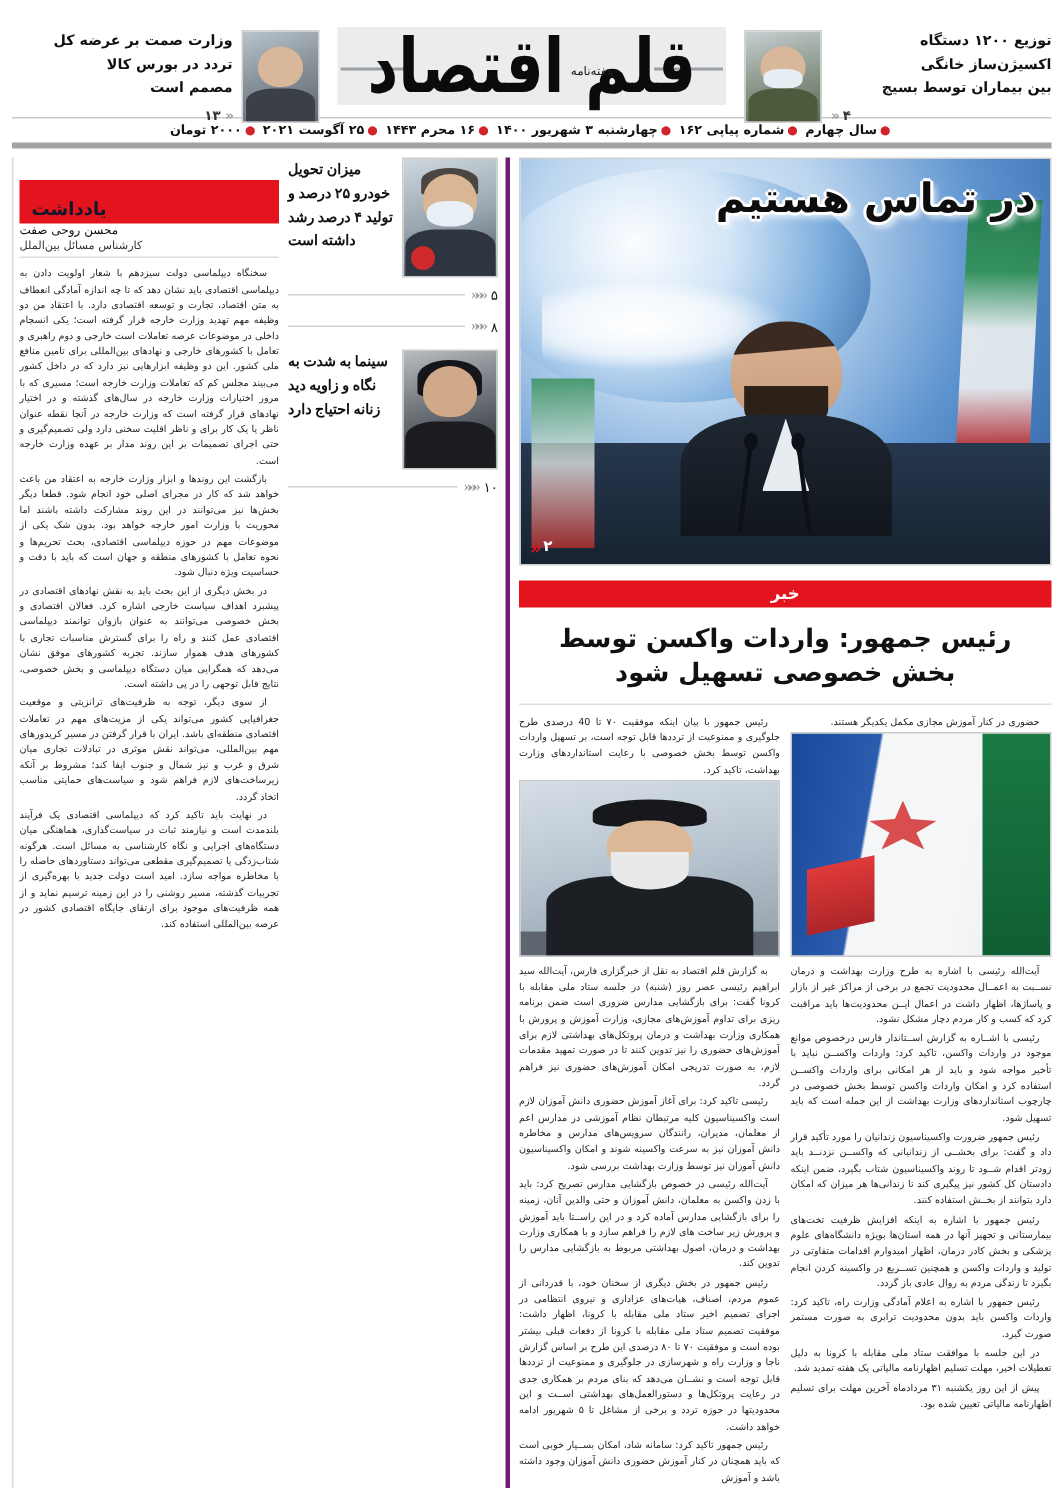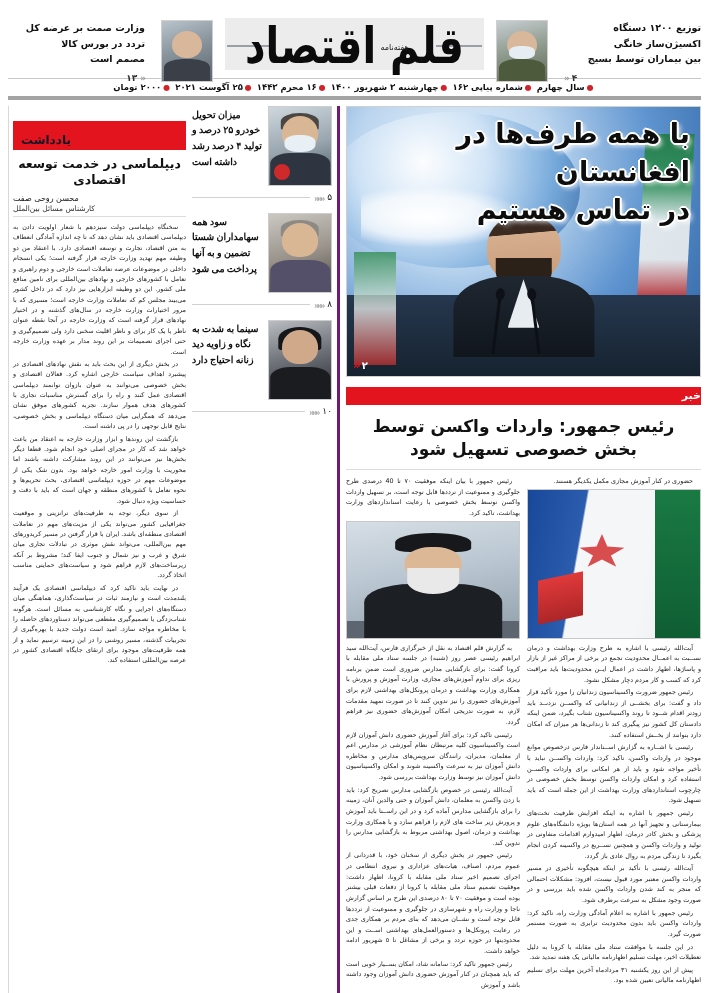--- a/index.html
+++ b/index.html
@@ -31,21 +31,21 @@
     height: 76px;
     padding: 14px 8px 0 8px;
     gap: 4px;
   }
 
   .teaser {
     width: 205px;
     display: flex;
     flex-direction: row;
     align-items: flex-start;
-    gap: 16px;
+    gap: 6px;
     padding-top: 6px;
   }
   .teaser.left { flex-direction: row-reverse; }
 
   .teaser-photo {
     width: 52px;
     height: 62px;
     flex: 0 0 52px;
     border: 1px solid #cfcfcf;
     background: linear-gradient(160deg,#b9c4cc 0%, #8a949c 45%, #5d666e 100%);
@@ -335,20 +335,21 @@
     display: flex; align-items: center; gap: 3px;
     font-size: 10px; color: #fff; font-weight: bold;
     z-index: 6;
   }
   .hero-ref .ch { color: #e3141e; letter-spacing: -2px; font-size: 12px; }
 
   
   .news-band {
     background: #e3141e;
     color: #fff;
+    text-align: center;
     font-size: 11px;
     font-weight: bold;
     padding: 2px 0 3px 0;
     margin-top: 10px;
   }
   .news-headline {
     text-align: center;
     font-size: 17px;
     font-weight: bold;
     color: #111;
@@ -582,21 +583,20 @@
         <div class="podium"></div>
         <div class="person-head"></div>
         <div class="person-beard"></div>
         <div class="person-suit"></div>
         <div class="person-shirt"></div>
         <div class="mic m1"></div>
         <div class="mic m2"></div>
         <div class="flag2"></div>
 
         <div class="hero-headline">
-          <span class="l1">با همه طرف‌ها در افغانستان</span>
           <span class="l2">در تماس هستیم</span>
         </div>
 
         <div class="hero-ref">
           <span>۲</span>
           <span class="ch">«</span>
         </div>
       </div>
 
       <div class="news-band">خبر</div>
@@ -605,24 +605,23 @@
       <div class="news-cols">
 
         <div class="news-col">
           <p>حضوری در کنار آموزش مجازی مکمل یکدیگر هستند.</p>
           <div class="flag-photo">
             <div class="stripe-green"></div>
             <div class="emblem"></div>
             <div class="stripe-red"></div>
           </div>
           <p>آیت‌الله رئیسی با اشاره به طرح وزارت بهداشت و درمان نســبت به اعمــال محدودیت تجمع در برخی از مراکز غیر از بازار و پاساژها، اظهار داشت در اعمال ایــن محدودیت‌ها باید مراقبت کرد که کسب و کار مردم دچار مشکل نشود.</p>
+          <p>رئیسی با اشــاره به گزارش اســتاندار فارس درخصوص موانع موجود در واردات واکسن، تاکید کرد: واردات واکســن نباید با تأخیر مواجه شود و باید از هر امکانی برای واردات واکســن استفاده کرد و امکان واردات واکسن توسط بخش خصوصی در چارچوب استانداردهای وزارت بهداشت از این جمله است که باید تسهیل شود.</p>
           <p>رئیس جمهور ضرورت واکسیناسیون زندانیان را مورد تأکید قرار داد و گفت: برای بخشــی از زندانیانی که واکســن نزدنــد باید زودتر اقدام شــود تا روند واکسیناسیون شتاب بگیرد، ضمن اینکه دادستان کل کشور نیز پیگیری کند تا زندانی‌ها هر میزان که امکان دارد بتوانند از بخــش استفاده کنند.</p>
-          <p>رئیسی با اشــاره به گزارش اســتاندار فارس درخصوص موانع موجود در واردات واکسن، تاکید کرد: واردات واکســن نباید با تأخیر مواجه شود و باید از هر امکانی برای واردات واکســن استفاده کرد و امکان واردات واکسن توسط بخش خصوصی در چارچوب استانداردهای وزارت بهداشت از این جمله است که باید تسهیل شود.</p>
           <p>رئیس جمهور با اشاره به اینکه افزایش ظرفیت تخت‌های بیمارستانی و تجهیز آنها در همه استان‌ها بویژه دانشگاه‌های علوم پزشکی و بخش کادر درمان، اظهار امیدوارم اقدامات متفاوتی در تولید و واردات واکسن و همچنین تســریع در واکسینه کردن انجام بگیرد تا زندگی مردم به روال عادی باز گردد.</p>
-          <p>آیت‌الله رئیسی با تأکید بر اینکه هیچگونه تأخیری در مسیر واردات واکسن معتبر مورد قبول نیست، افزود: مشکلات احتمالی که منجر به کند شدن واردات واکسن شده باید بررسی و در صورت وجود مشکل به سرعت برطرف شود.</p>
           <p>رئیس جمهور با اشاره به اعلام آمادگی وزارت راه، تاکید کرد: واردات واکسن باید بدون محدودیت ترابری به صورت مستمر صورت گیرد.</p>
           <p>در این جلسه با موافقت ستاد ملی مقابله با کرونا به دلیل تعطیلات اخیر، مهلت تسلیم اظهارنامه مالیاتی یک هفته تمدید شد.</p>
           <p>پیش از این روز یکشنبه ۳۱ مردادماه آخرین مهلت برای تسلیم اظهارنامه مالیاتی تعیین شده بود.</p>
         </div>
 
         <div class="news-col">
           <p>رئیس جمهور با بیان اینکه موفقیت ۷۰ تا 40 درصدی طرح جلوگیری و ممنوعیت از ترددها قابل توجه است، بر تسهیل واردات واکسن توسط بخش خصوصی با رعایت استانداردهای وزارت بهداشت، تاکید کرد.</p>
           <div class="raisi-photo">
             <div class="desk"></div>
             <div class="robe"></div>
@@ -656,33 +655,20 @@
           <span class="ln">تولید ۴ درصد رشد</span>
           <span class="ln">داشته است</span>
         </div>
       </div>
       <div class="side-rule">
         <span class="num">۵</span>
         <span class="chv">«««</span>
         <span class="line"></span>
       </div>
 
-      <div class="side-item">
-        <div class="side-photo p2">
-          <div class="hair"></div>
-            <div class="h"></div>
-            <div class="bdy"></div>
-        </div>
-        <div class="side-text">
-          <span class="ln">سود همه</span>
-          <span class="ln">سهامداران شستا</span>
-          <span class="ln">تضمین و به آنها</span>
-          <span class="ln">پرداخت می شود</span>
-        </div>
-      </div>
       <div class="side-rule">
         <span class="num">۸</span>
         <span class="chv">«««</span>
         <span class="line"></span>
       </div>
 
       <div class="side-item">
         <div class="side-photo p3">
           <div class="hair"></div>
             <div class="h"></div>
@@ -698,26 +684,25 @@
         <span class="num">۱۰</span>
         <span class="chv">«««</span>
         <span class="line"></span>
       </div>
 
       <div class="side-filler"></div>
     </div>
 
     <div class="editorial">
       <div class="ed-kicker">یادداشت</div>
-      <div class="ed-title">دیپلماسی در خدمت توسعه اقتصادی</div>
       <div class="ed-author">محسن روحی صفت</div>
       <div class="ed-role">کارشناس مسائل بین‌الملل</div>
       <div class="ed-body">
         <p>سخنگاه دیپلماسی دولت سیزدهم با شعار اولویت دادن به دیپلماسی اقتصادی باید نشان دهد که تا چه اندازه آمادگی انعطاف به متن اقتصاد، تجارت و توسعه اقتصادی دارد. با اعتقاد من دو وظیفه مهم تهدید وزارت خارجه قرار گرفته است؛ یکی انسجام داخلی در موضوعات عرصه تعاملات است خارجی و دوم راهبری و تعامل با کشورهای خارجی و نهادهای بین‌المللی برای تامین منافع ملی کشور. این دو وظیفه ابزارهایی نیز دارد که در داخل کشور می‌بیند مجلس کم که تعاملات وزارت خارجه است؛ مسیری که با مرور اختیارات وزارت خارجه در سال‌های گذشته و در اختیار نهادهای قرار گرفته است که وزارت خارجه در آنجا نقطه عنوان ناظر یا یک کار برای و ناظر اقلیت سخنی دارد ولی تصمیم‌گیری و حتی اجرای تصمیمات بر این روند مدار بر عهده وزارت خارجه است.</p>
+        <p>بازگشت این روندها و ابزار وزارت خارجه به اعتقاد من باعث خواهد شد که کار در مجرای اصلی خود انجام شود. قطعا دیگر بخش‌ها نیز می‌توانند در این روند مشارکت داشته باشند اما محوریت با وزارت امور خارجه خواهد بود. بدون شک یکی از موضوعات مهم در حوزه دیپلماسی اقتصادی، بحث تحریم‌ها و نحوه تعامل با کشورهای منطقه و جهان است که باید با دقت و حساسیت ویژه دنبال شود.</p>
         <p>در بخش دیگری از این بحث باید به نقش نهادهای اقتصادی در پیشبرد اهداف سیاست خارجی اشاره کرد. فعالان اقتصادی و بخش خصوصی می‌توانند به عنوان بازوان توانمند دیپلماسی اقتصادی عمل کنند و راه را برای گسترش مناسبات تجاری با کشورهای هدف هموار سازند. تجربه کشورهای موفق نشان می‌دهد که همگرایی میان دستگاه دیپلماسی و بخش خصوصی، نتایج قابل توجهی را در پی داشته است.</p>
-        <p>بازگشت این روندها و ابزار وزارت خارجه به اعتقاد من باعث خواهد شد که کار در مجرای اصلی خود انجام شود. قطعا دیگر بخش‌ها نیز می‌توانند در این روند مشارکت داشته باشند اما محوریت با وزارت امور خارجه خواهد بود. بدون شک یکی از موضوعات مهم در حوزه دیپلماسی اقتصادی، بحث تحریم‌ها و نحوه تعامل با کشورهای منطقه و جهان است که باید با دقت و حساسیت ویژه دنبال شود.</p>
         <p>از سوی دیگر، توجه به ظرفیت‌های ترانزیتی و موقعیت جغرافیایی کشور می‌تواند یکی از مزیت‌های مهم در تعاملات اقتصادی منطقه‌ای باشد. ایران با قرار گرفتن در مسیر کریدورهای مهم بین‌المللی، می‌تواند نقش موثری در تبادلات تجاری میان شرق و غرب و نیز شمال و جنوب ایفا کند؛ مشروط بر آنکه زیرساخت‌های لازم فراهم شود و سیاست‌های حمایتی مناسب اتخاذ گردد.</p>
         <p>در نهایت باید تاکید کرد که دیپلماسی اقتصادی یک فرآیند بلندمدت است و نیازمند ثبات در سیاست‌گذاری، هماهنگی میان دستگاه‌های اجرایی و نگاه کارشناسی به مسائل است. هرگونه شتاب‌زدگی یا تصمیم‌گیری مقطعی می‌تواند دستاوردهای حاصله را با مخاطره مواجه سازد. امید است دولت جدید با بهره‌گیری از تجربیات گذشته، مسیر روشنی را در این زمینه ترسیم نماید و از همه ظرفیت‌های موجود برای ارتقای جایگاه اقتصادی کشور در عرصه بین‌المللی استفاده کند.</p>
       </div>
     </div>
 
   </div>
 </div>
 
 </body></html>

